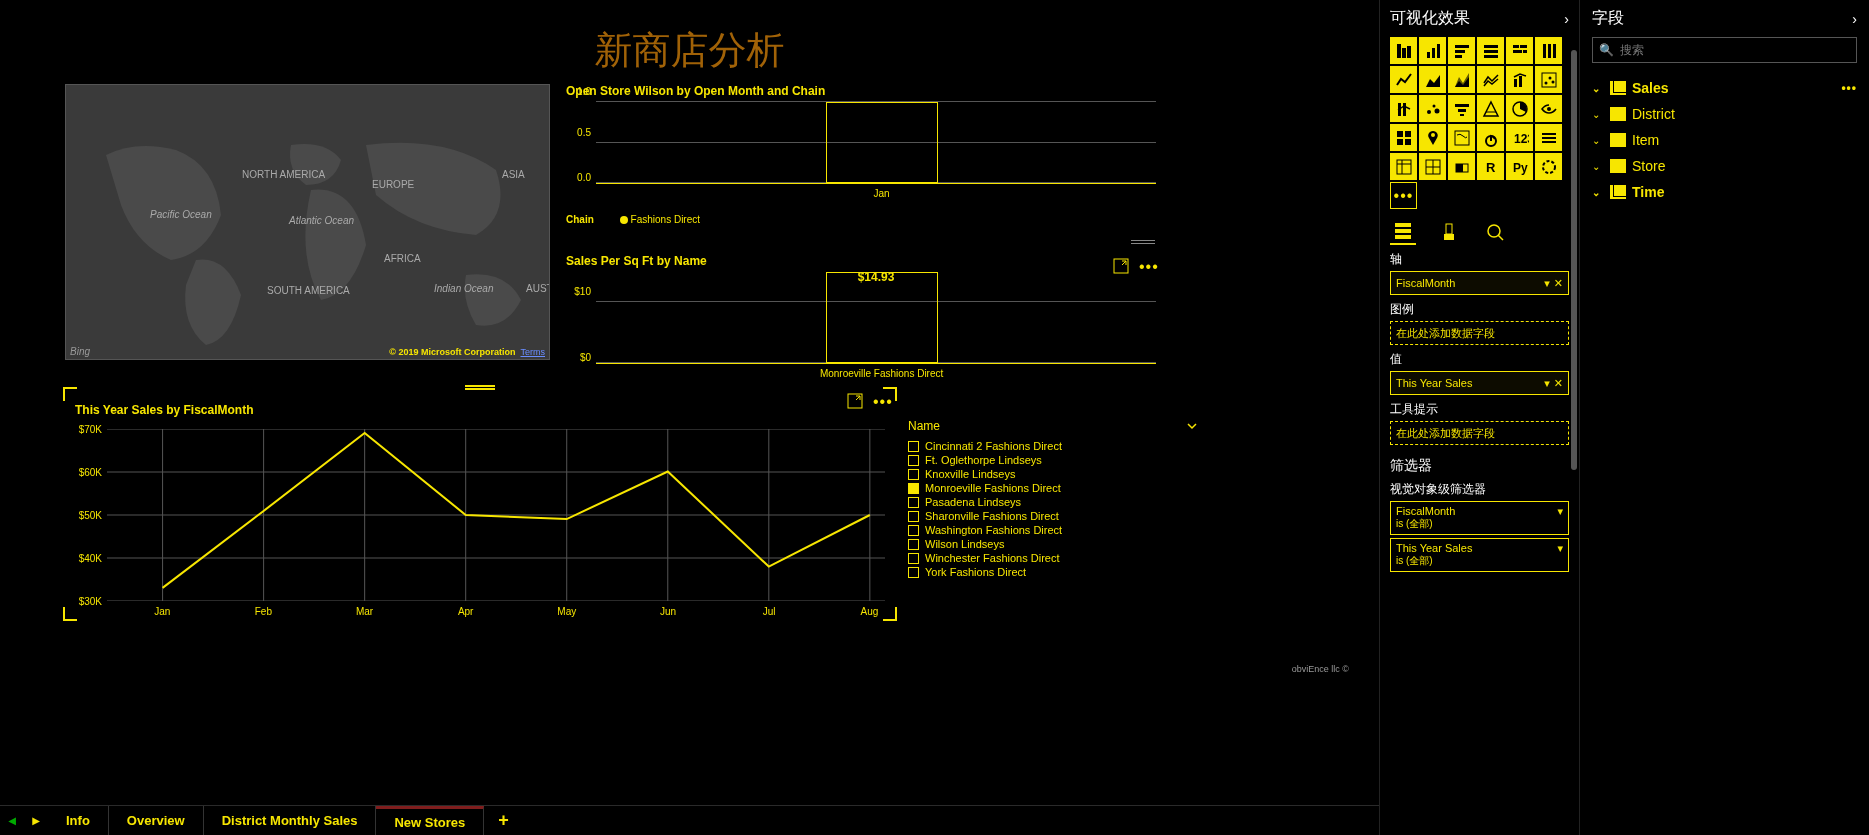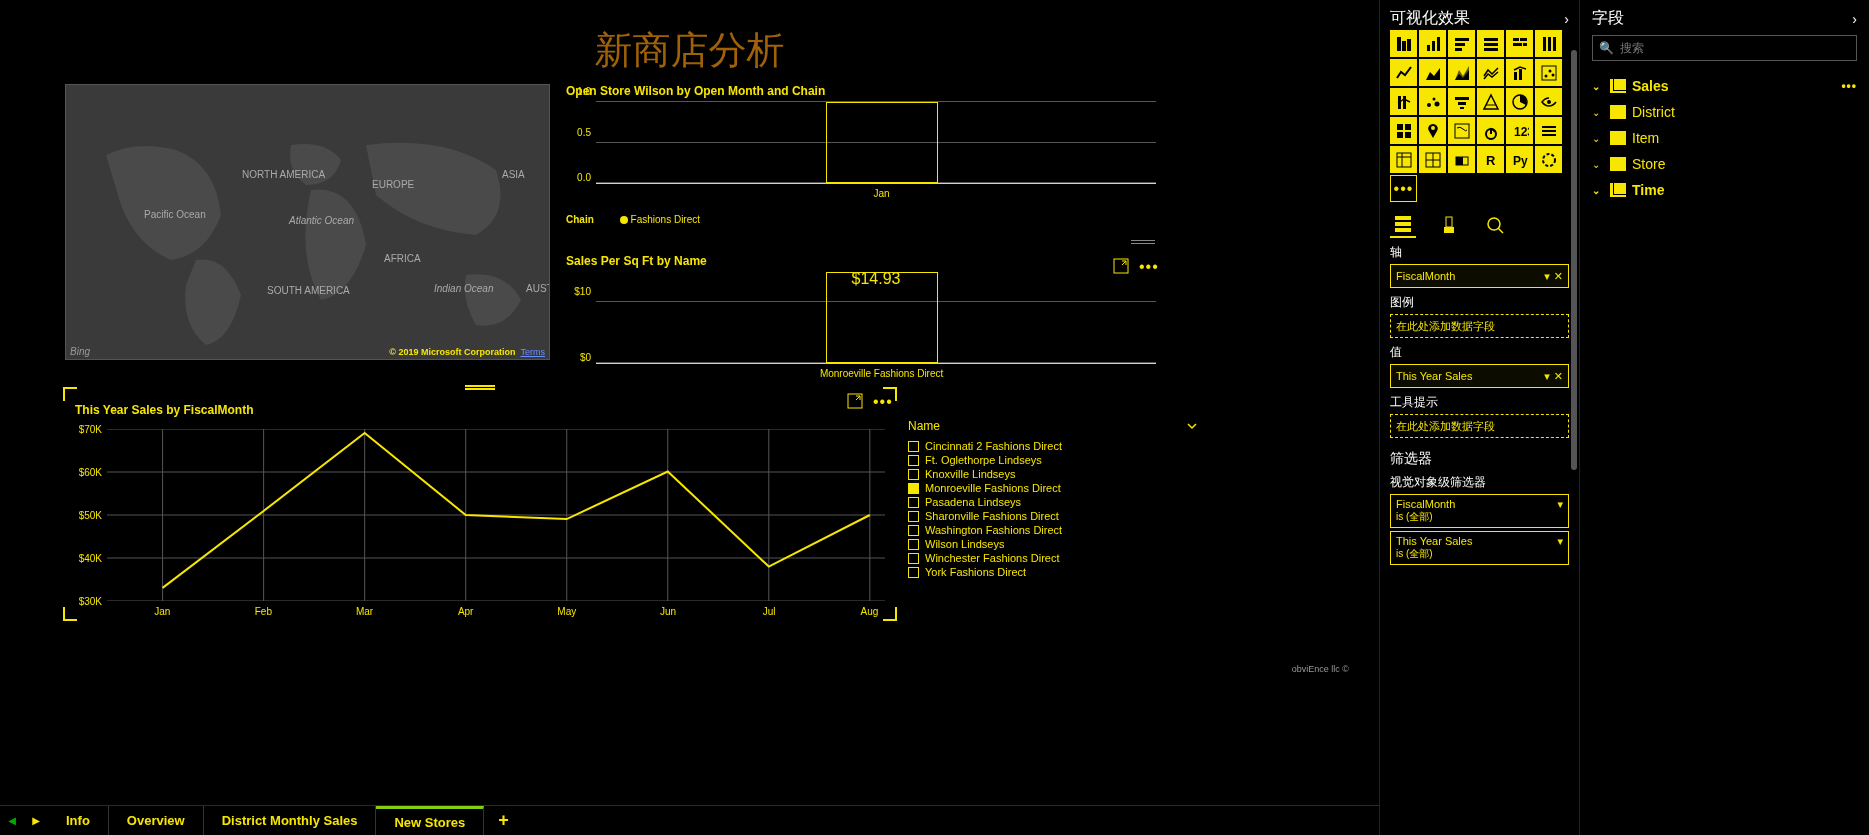--- a/index.html
+++ b/index.html
@@ -26,21 +26,21 @@
 .ytick { position: absolute; left: -30px; width: 25px; text-align: right; font-size: 10px; color: #f7e600; transform: translateY(-50%); }
 .bar { position: absolute; bottom: 0; border: 1px solid #f7e600; background: transparent; }
 .xlbl { position: absolute; bottom: -16px; font-size: 10px; color: #f7e600; transform: translateX(-50%); }
 .legend-row { font-size: 10px; color: #f7e600; margin-top: 12px; }
 .legend-row b { font-weight: 700; margin-right: 23px; }
 .legend-dot { display: inline-block; width: 8px; height: 8px; border-radius: 50%; background: #f7e600; margin-right: 3px; vertical-align: middle; }
 
 
 .bar-vis { position: absolute; left: 546px; top: 170px; width: 595px; }
 .bar-body { height: 110px; position: relative; }
-.data-label { position: absolute; font-size: 16px; color: #f7e600; font-weight: 400; }
+.data-label { position: absolute; font-size: 12px; color: #f7e600; font-weight: 700; }
 
 
 .line-vis { position: absolute; left: 45px; top: 305px; width: 830px; height: 230px; }
 .corner { position: absolute; width: 14px; height: 14px; border: 2px solid #f7e600; }
 .c-tl { top: -2px; left: -2px; border-right: none; border-bottom: none; }
 .c-tr { top: -2px; right: -2px; border-left: none; border-bottom: none; }
 .c-bl { bottom: -2px; left: -2px; border-right: none; border-top: none; }
 .c-br { bottom: -2px; right: -2px; border-left: none; border-top: none; }
 .handle-top { position: absolute; top: -4px; left: 50%; transform: translateX(-50%); width: 30px; height: 2px; background: #f7e600; box-shadow: 0 3px 0 #f7e600; }
 .vis-toolbar { position: absolute; top: 4px; right: 6px; display: flex; gap: 10px; align-items: center; }
@@ -60,26 +60,26 @@
 .checkbox { width: 11px; height: 11px; border: 1px solid #f7e600; flex-shrink: 0; }
 .checkbox.checked { background: #f7e600; }
 
 .footer-credit { position: absolute; right: 10px; bottom: 30px; font-size: 9px; color: #999; }
 
 
 .tabs-bar { position: absolute; bottom: 0; left: 0; right: 0; height: 30px; border-top: 1px solid #2a2a2a; display: flex; align-items: center; }
 .nav-arrow { width: 24px; text-align: center; color: #0a0; font-size: 10px; cursor: pointer; }
 .nav-arrow.l { color: #f7e600; }
 .tab { padding: 0 18px; height: 30px; line-height: 30px; font-size: 13px; color: #f7e600; font-weight: 600; border-right: 1px solid #333; cursor: pointer; position: relative; }
-.tab.active { border-top: 3px solid #84cc16; line-height: 27px; }
+.tab.active { border-top: 3px solid #7f1d1d; line-height: 27px; }
 .add-tab { padding: 0 14px; color: #f7e600; font-size: 18px; cursor: pointer; font-weight: 700; }
 
 
 .viz-pane { width: 200px; background: #000; border-left: 1px solid #222; padding: 8px 10px; }
-.pane-header { display: flex; justify-content: space-between; align-items: center; font-size: 16px; color: #fff; margin-bottom: 1px; }
+.pane-header { display: flex; justify-content: space-between; align-items: center; font-size: 16px; color: #fff; margin-bottom: 8px; }
 .pane-chev { color: #fff; font-size: 14px; }
 .viz-grid { display: grid; grid-template-columns: repeat(6, 27px); gap: 2px; margin-bottom: 8px; }
 .viz-icon { width: 27px; height: 27px; background: #f7e600; color: #000; display: flex; align-items: center; justify-content: center; cursor: pointer; position: relative; }
 .viz-icon svg { width: 18px; height: 18px; }
 .viz-icon.ellipsis { background: #000; border: 1px solid #f7e600; }
 .field-tabs { display: flex; gap: 20px; margin: 10px 0 4px 0; }
 .field-tab { width: 26px; height: 26px; display: flex; align-items: center; justify-content: center; cursor: pointer; }
 .field-tab.active { border-bottom: 2px solid #f7e600; }
 .well-label { font-size: 12px; color: #fff; margin: 6px 0 3px 0; }
 .well { border: 1px dashed #f7e600; min-height: 24px; padding: 3px 5px; font-size: 11px; color: #f7e600; display: flex; justify-content: space-between; align-items: center; }
@@ -121,21 +121,21 @@
           <path d="M245 105 Q290 100 300 160 Q285 210 255 215 Q230 170 245 105 Z" fill="#4a4a4a"></path>
           <path d="M300 60 Q380 50 430 85 Q445 130 410 150 Q350 145 310 110 Z" fill="#4a4a4a"></path>
           <path d="M400 190 Q440 185 455 215 Q440 245 410 240 Q395 215 400 190 Z" fill="#4a4a4a"></path>
         </svg>
         <span class="map-label" style="left:138px;top:84px">NORTH AMERICA</span>
         <span class="map-label" style="left:163px;top:200px">SOUTH AMERICA</span>
         <span class="map-label" style="left:268px;top:94px">EUROPE</span>
         <span class="map-label" style="left:280px;top:168px">AFRICA</span>
         <span class="map-label" style="left:398px;top:84px">ASIA</span>
         <span class="map-label" style="left:422px;top:198px">AUSTRALIA</span>
-        <span class="map-label" style="left:40px;top:124px;">Pacific Ocean</span>
+        <span class="map-label" style="left:46px;top:124px;font-style:italic">Pacific Ocean</span>
         <span class="map-label" style="left:185px;top:130px;font-style:italic">Atlantic Ocean</span>
         <span class="map-label" style="left:330px;top:198px;font-style:italic">Indian Ocean</span>
         <span class="bing-logo">Bing</span>
         <span class="map-copy"><b>© 2019 Microsoft Corporation</b>&nbsp;&nbsp;<a>Terms</a></span>
       </div>
     </div>
 
     <div class="col-vis">
       <div class="vis-title">Open Store Wilson by Open Month and Chain</div>
       <div class="col-body">

